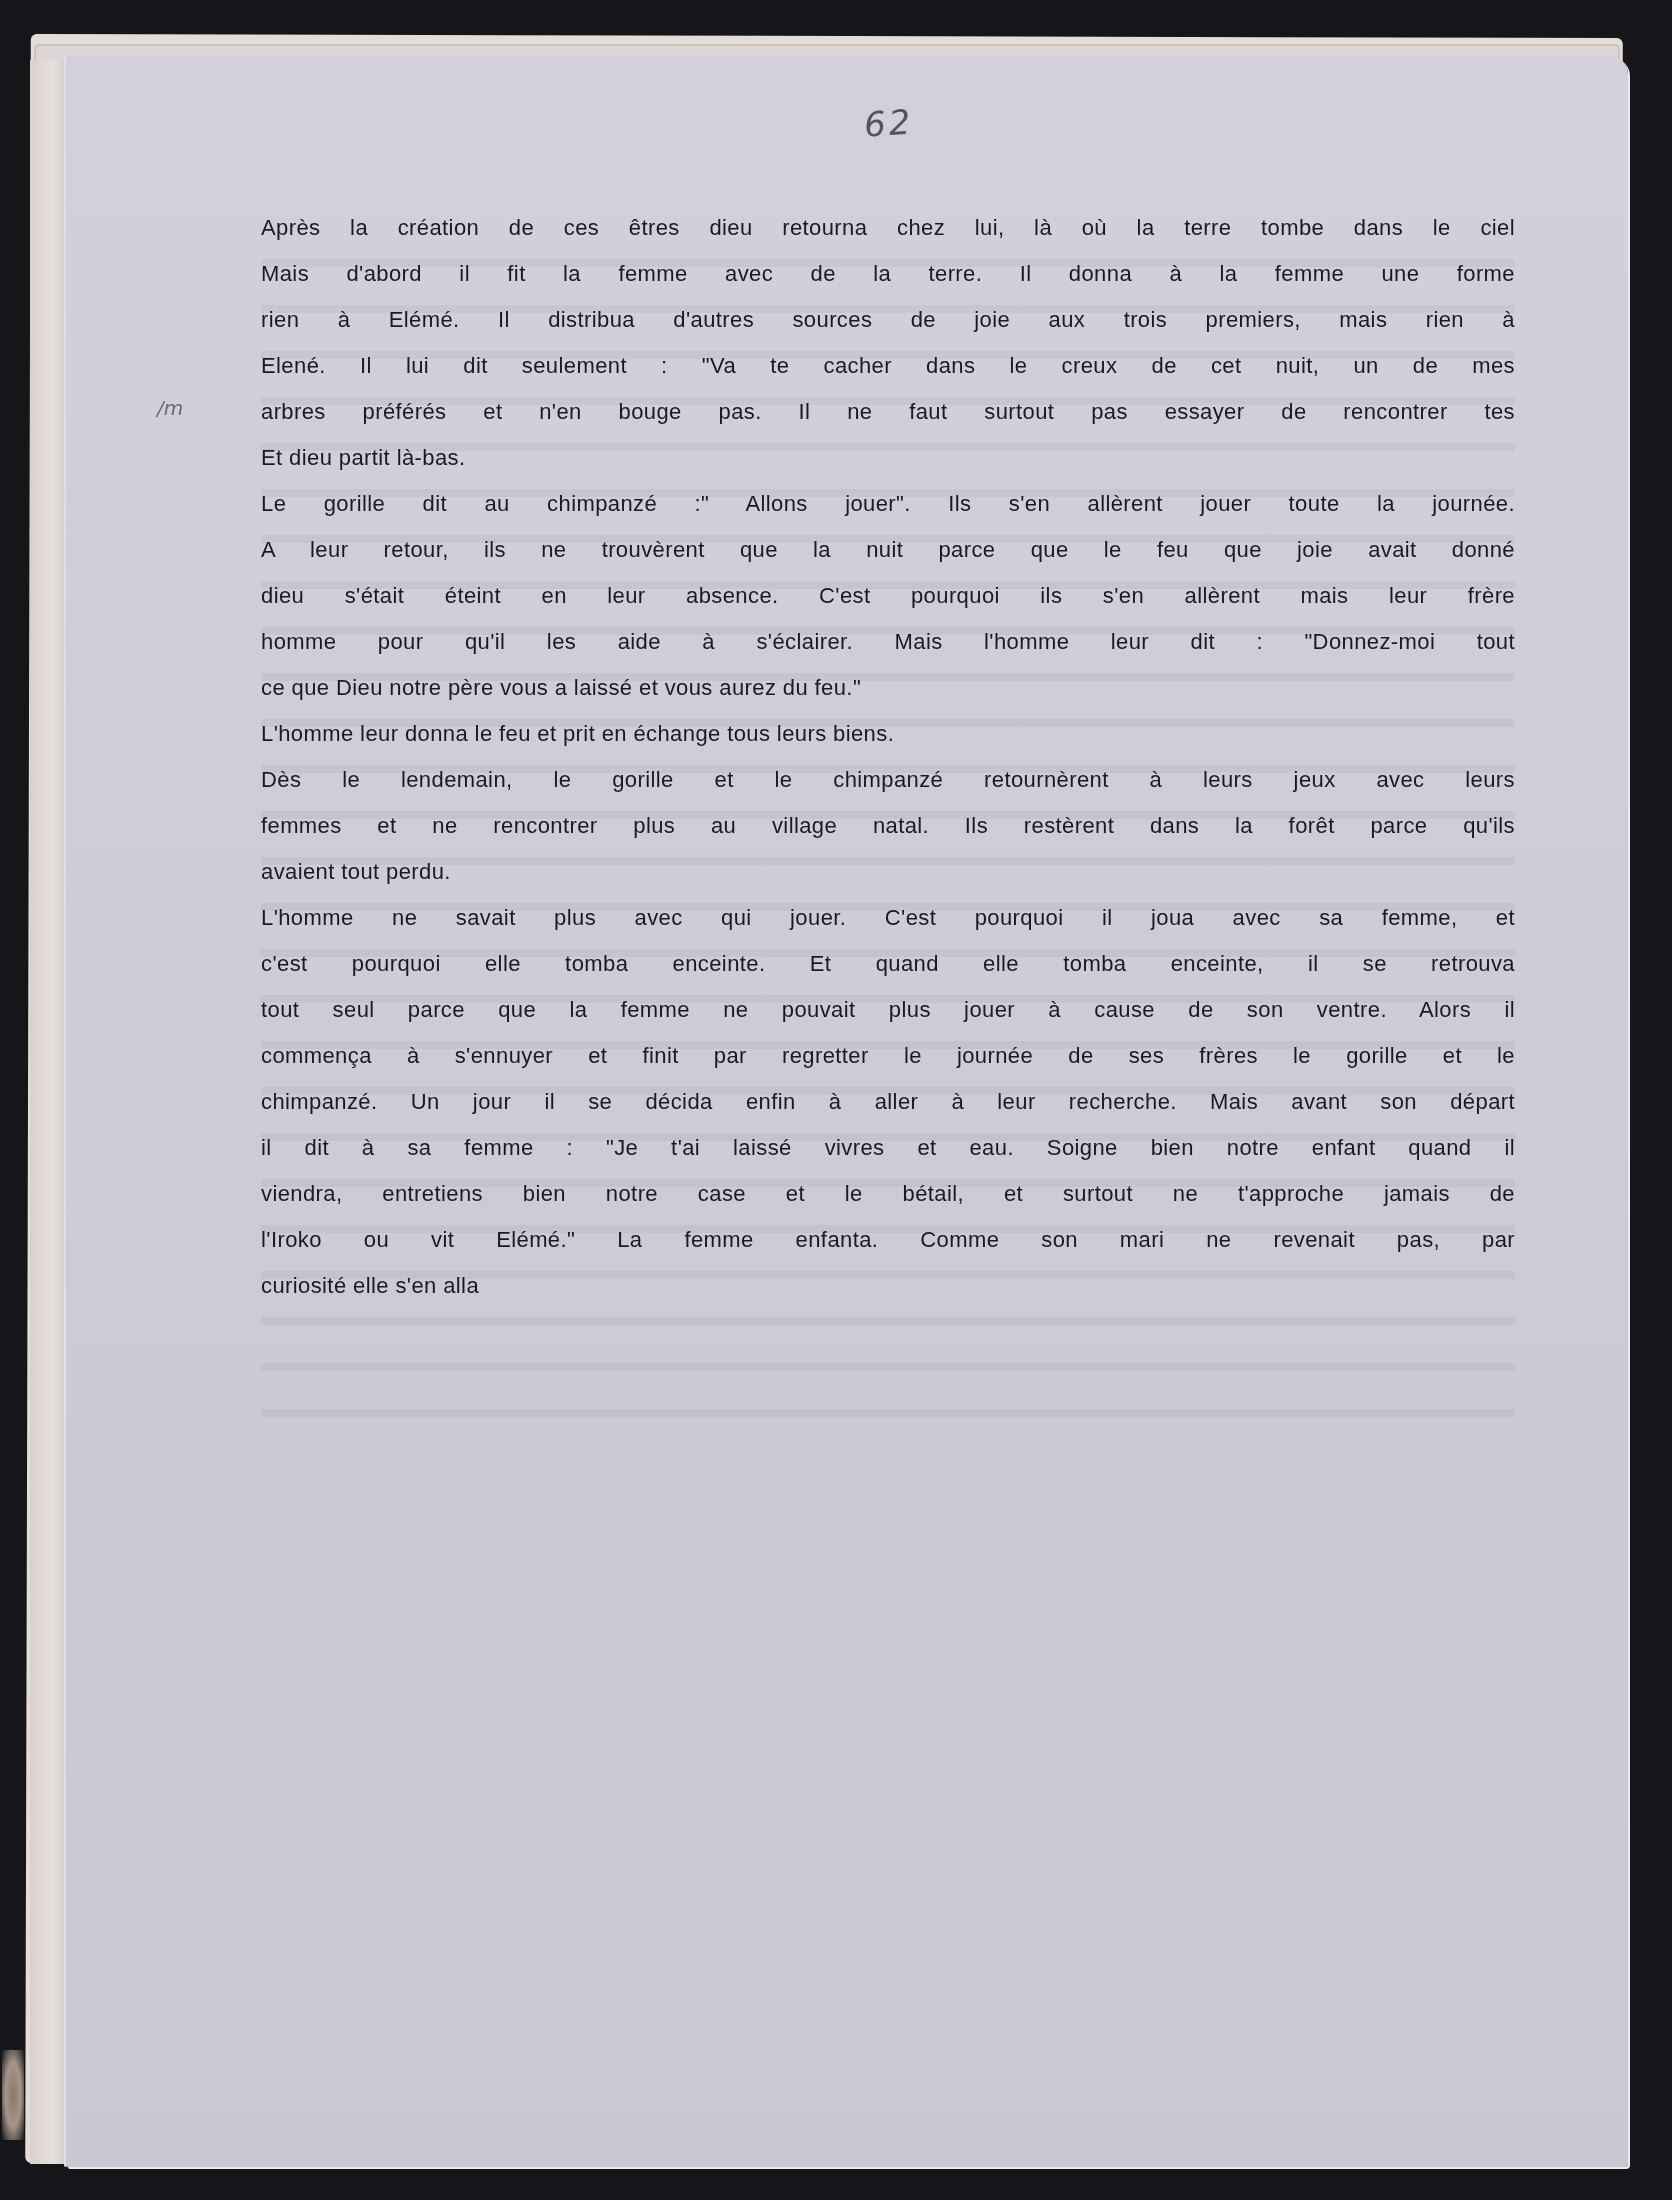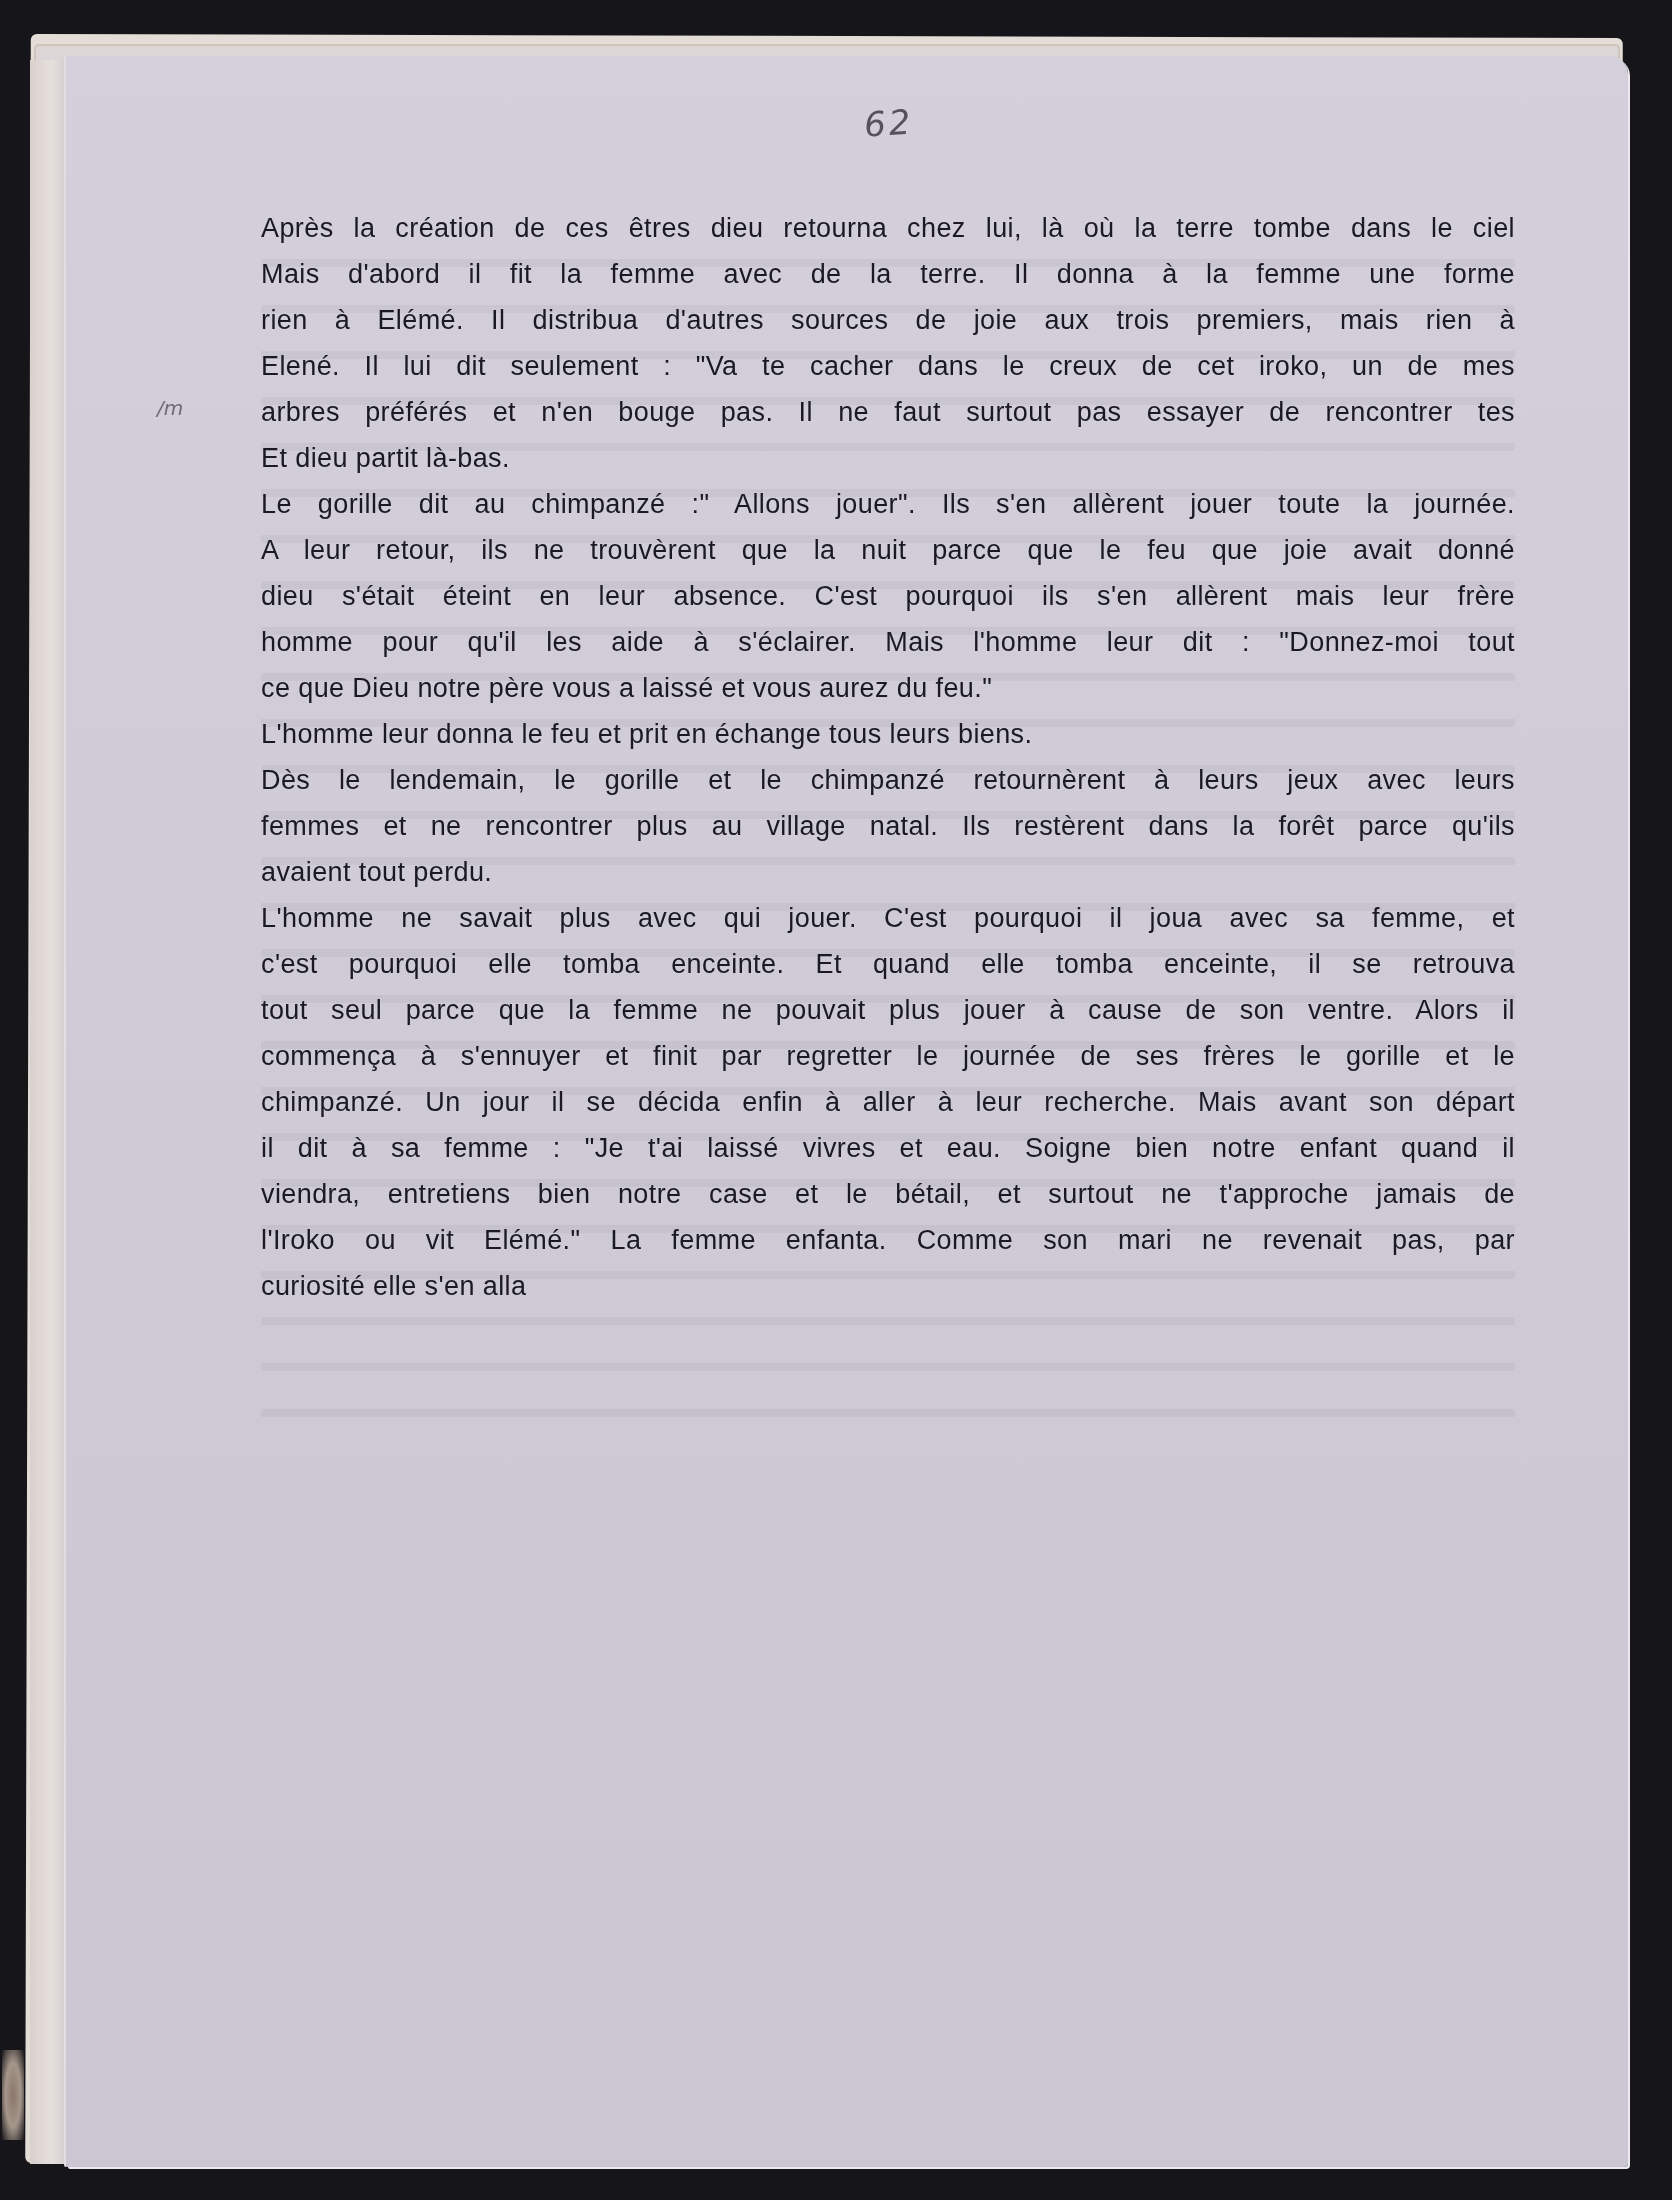--- a/index.html
+++ b/index.html
@@ -82,21 +82,21 @@
       color: #6d6a76;
     }
     .body-text {
       position: absolute;
       left: 261px;
       top: 205px;
       width: 1254px;
       color: #1b1a22;
       font-family: "Liberation Sans", sans-serif;
       font-stretch: condensed;
-      font-size: 27px;
+      font-size: 22px;
       line-height: 46px;
       letter-spacing: 0.4px;
     }
     .line {
       display: block;
       white-space: nowrap;
       text-align: justify;
       text-align-last: justify;
       height: 46px;
     }
@@ -126,21 +126,21 @@
 
 <div class="bleed"></div>
 
 <div class="page-number">62</div>
 <div class="margin-note">/m</div>
 
 <div class="body-text">
   <span class="line">Après la création de ces êtres dieu retourna chez lui, là où la terre tombe dans le ciel</span>
   <span class="line">Mais d'abord il fit la femme avec de la terre. Il donna à la femme une forme</span>
   <span class="line">rien à Elémé. Il distribua d'autres sources de joie aux trois premiers, mais rien à</span>
-  <span class="line">Elené. Il lui dit seulement : "Va te cacher dans le creux de cet iroko, un de mes</span>
+  <span class="line">Elené. Il lui dit seulement : "Va te cacher dans le creux de cet nuit, un de mes</span>
   <span class="line">arbres préférés et n'en bouge pas. Il ne faut surtout pas essayer de rencontrer tes</span>
   <span class="line last">Et dieu partit là-bas.</span>
   <span class="line">Le gorille dit au chimpanzé :" Allons jouer". Ils s'en allèrent jouer toute la journée.</span>
   <span class="line">A leur retour, ils ne trouvèrent que la nuit parce que le feu que joie avait donné</span>
   <span class="line">dieu s'était éteint en leur absence. C'est pourquoi ils s'en allèrent mais leur frère</span>
   <span class="line">homme pour qu'il les aide à s'éclairer. Mais l'homme leur dit : "Donnez-moi tout</span>
   <span class="line last">ce que Dieu notre père vous a laissé et vous aurez du feu."</span>
   <span class="line last">L'homme leur donna le feu et prit en échange tous leurs biens.</span>
   <span class="line">Dès le lendemain, le gorille et le chimpanzé retournèrent à leurs jeux avec leurs</span>
   <span class="line">femmes et ne rencontrer plus au village natal. Ils restèrent dans la forêt parce qu'ils</span>

